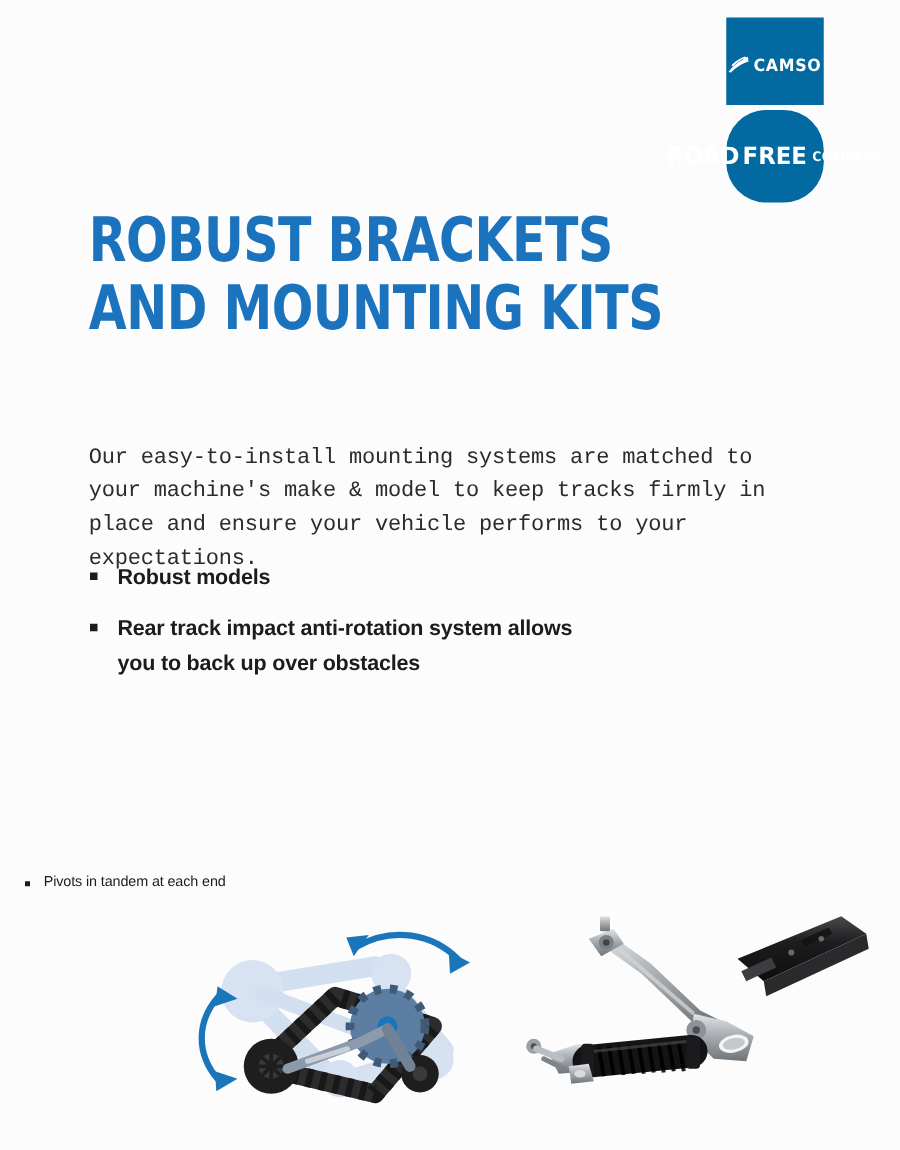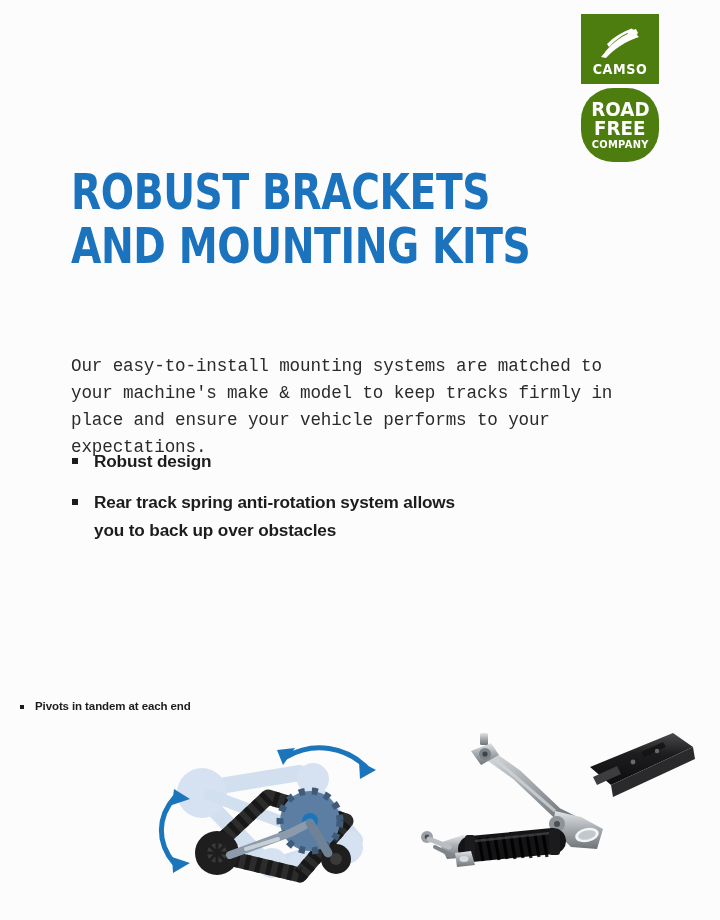--- a/index.html
+++ b/index.html
@@ -28,24 +28,24 @@
     position: absolute;
     top: 14px;
     right: 61px;
     width: 78px;
     display: flex;
     flex-direction: column;
     gap: 4px;
   }
 
   .logo-box {
-    background: #4d7c0f;
+    background: #0369a1;
     width: 78px;
     display: flex;
-    flex-direction: column;
+    flex-direction: row;
     align-items: center;
     justify-content: center;
   }
 
   .logo-box-camso {
     height: 70px;
     padding-top: 6px;
   }
 
   .logo-mark {
@@ -149,21 +149,21 @@
     background: #1c1c1c;
   }
 
   
   .caption {
     position: absolute;
     left: 20px;
     top: 700px;
     padding-left: 15px;
     font-size: 11.5px;
-    font-weight: bold;
+    font-weight: normal;
     color: #1c1c1c;
     letter-spacing: -0.1px;
   }
 
   .caption::before {
     content: "";
     position: absolute;
     left: 0px;
     top: 5px;
     width: 4px;
@@ -222,22 +222,22 @@
     </div>
 
   </div>
 
   <h1 class="headline">ROBUST BRACKETS
 AND MOUNTING KITS</h1>
 
   <p class="intro">Our easy-to-install mounting systems are matched to your machine's make &amp; model to keep tracks firmly in place and ensure your vehicle performs to your expectations.</p>
 
   <ul class="bullets">
-    <li>Robust design</li>
-    <li>Rear track spring anti-rotation system allows
+    <li>Robust models</li>
+    <li>Rear track impact anti-rotation system allows
 you to back up over obstacles</li>
   </ul>
 
   <div class="caption">Pivots in tandem at each end</div>
 
   <div class="figures">
 
     <div class="fig-diagram">
       <svg class="fig-svg" viewBox="0 0 250 160">
 

